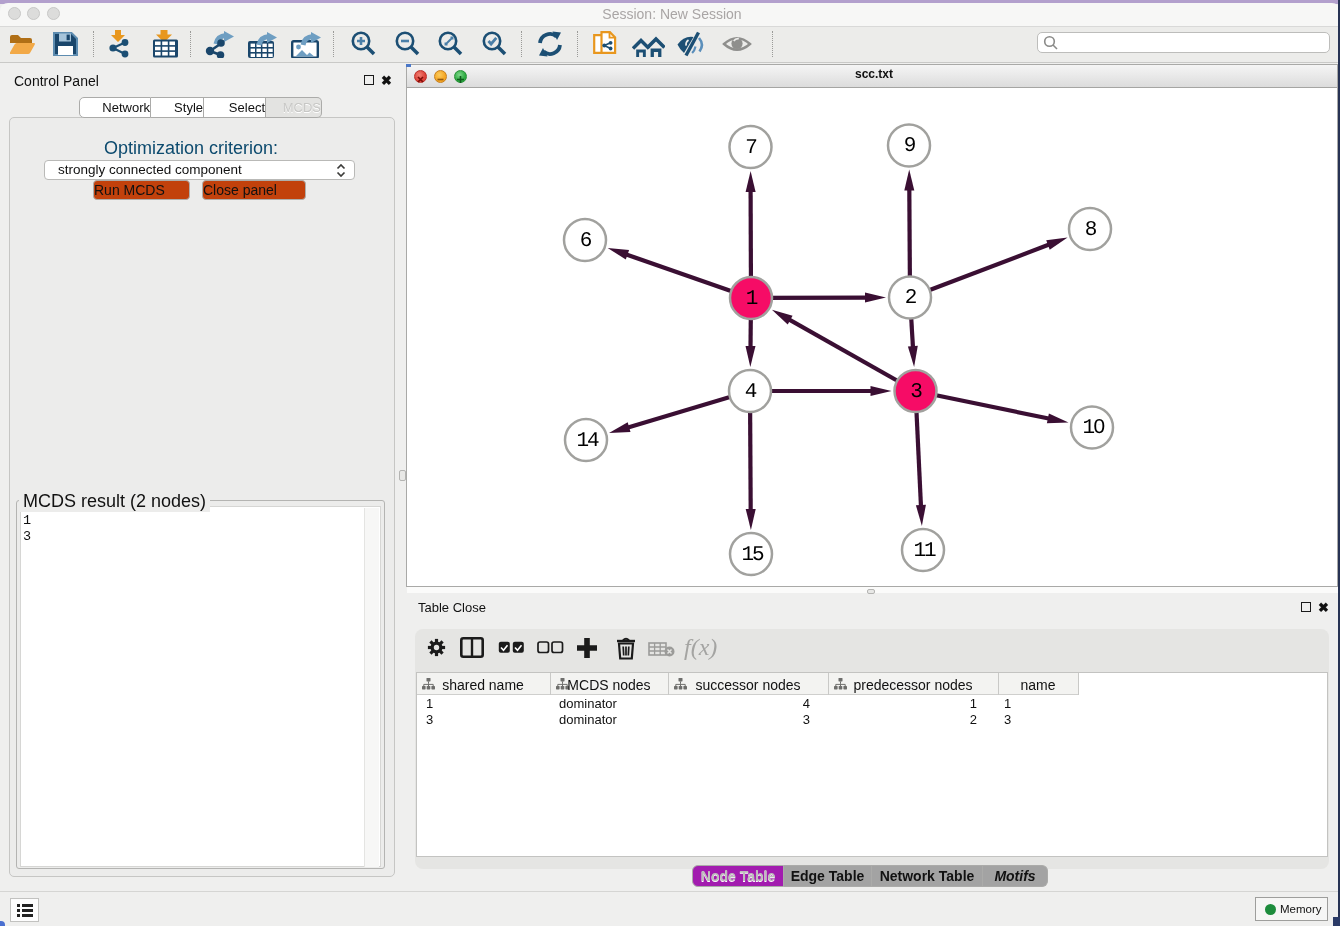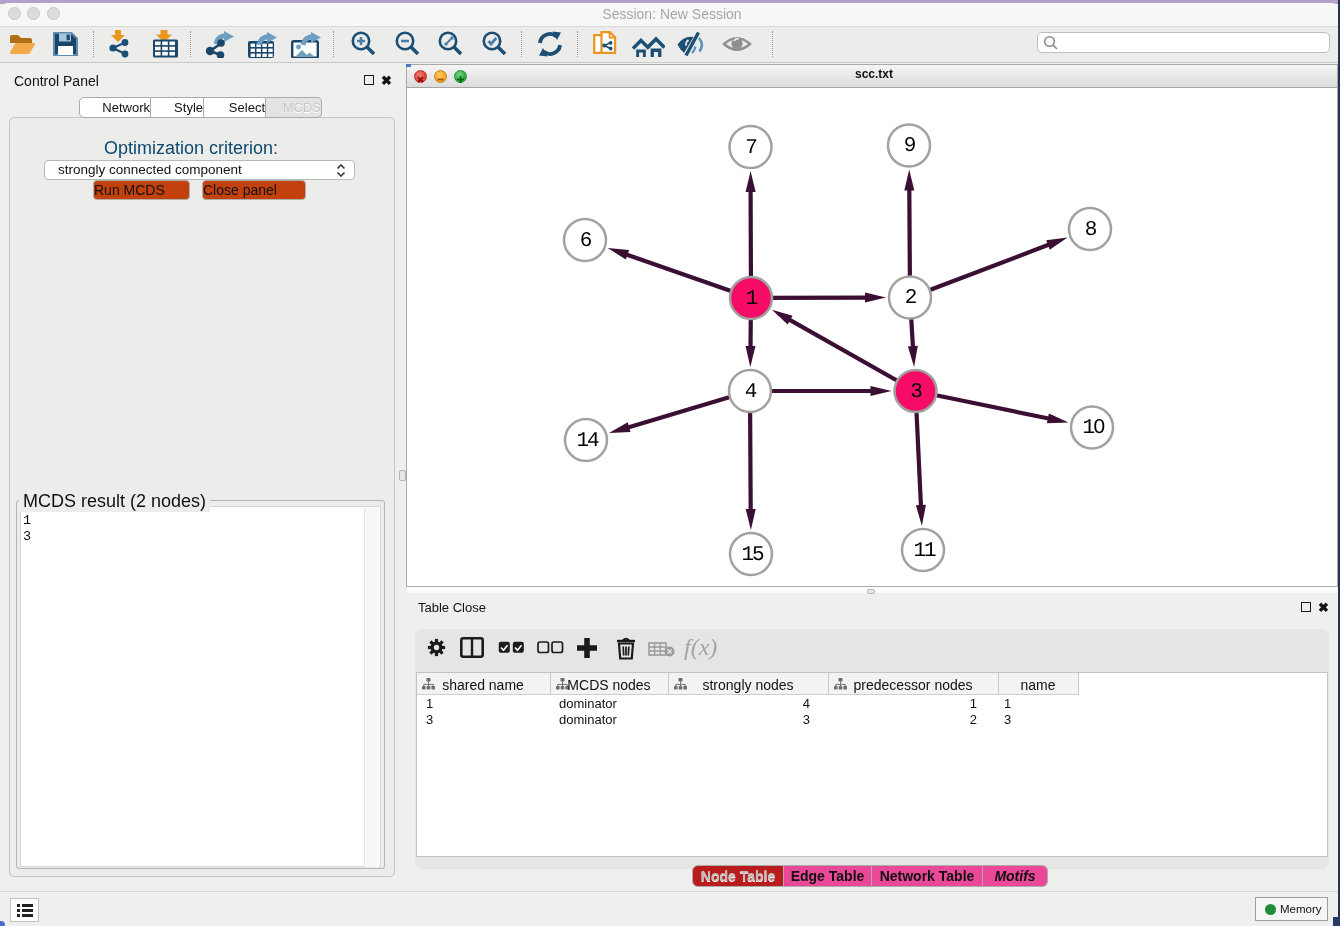--- a/index.html
+++ b/index.html
@@ -36,21 +36,21 @@
 #hdivknob { left:867px; top:588.5px; width:8px; height:5px; background:#e8e8e6; border:1px solid #b4b4b2; border-radius:2px; }
 
 #tphead { left:418px; top:600px; font-size:13px; color:#111; }
 #tpbox { left:415px; top:629px; width:914px; height:240px; background:#e5e5e3; border-radius:8px; }
 #tptable { left:416px; top:672px; width:912px; height:185px; background:#fff; border:1px solid #c3c3c1; }
 #thdr { position:absolute; left:0; top:0; width:662px; height:22px; background:#f3f3f1; border-bottom:1px solid #cfcfcd; }
 .hsep { position:absolute; top:0; height:22px; width:0; border-left:1px solid #c9c9c7; }
 .hlbl { position:absolute; top:4px; font-size:14px; color:#111; }
 .cell { position:absolute; font-size:13px; color:#111; }
 
-.btab { position:absolute; top:865px; height:22px; border:1px solid #ababa9; border-left:none; background:#ec4899; font-size:14px; font-weight:bold; color:#111; text-align:center; line-height:20px; }
+.btab { position:absolute; top:865px; height:22px; border:1px solid #ababa9; border-left:none; background:#a3a3a3; font-size:14px; font-weight:bold; color:#111; text-align:center; line-height:20px; }
 
 #statsep { left:0; top:891px; width:1340px; height:1px; background:#d5d5d3; }
 #listbtn { left:10px; top:898px; width:29px; height:24px; background:#fdfdfd; border:1px solid #c2c2c0; }
 #membtn { left:1255px; top:897px; width:73px; height:24px; background:#f6f6f5; border:1px solid #9e9e9c; font-size:11.5px; color:#111; }
 #rightedge { left:1338px; top:0; width:2px; height:926px; background:#273354; }
 .nl { font-family:"Liberation Mono", monospace; font-size:21px; fill:#000; letter-spacing:-2px; text-anchor:middle; dominant-baseline:central; text-rendering:geometricPrecision; }
 </style></head>
 <body>
 <div class="abs" id="deskstrip"></div>
 <div class="abs" id="titlebar"></div>
@@ -365,21 +365,21 @@
     <div class="hlbl" style="left:133px; width:118px; text-align:center;">MCDS nodes</div>
     <svg width="13" height="12" viewBox="0 0 13 12" style="position:absolute; top:5px; left:257px;">
       <g fill="#6e6e6c">
         <rect x="4.5" y="0" width="4" height="3.4" rx="0.6"></rect>
         <rect x="0" y="8" width="3.6" height="3.4" rx="0.6"></rect>
         <rect x="4.7" y="8" width="3.6" height="3.4" rx="0.6"></rect>
         <rect x="9.4" y="8" width="3.6" height="3.4" rx="0.6"></rect>
         <path d="M6.5 3.4 v2.3 M1.8 8 v-1.6 h9.4 v1.6 M6.5 5.5 v2.5" stroke="#6e6e6c" stroke-width="1" fill="none"></path>
       </g>
     </svg>
-    <div class="hlbl" style="left:251px; width:160px; text-align:center;">strongly nodes</div>
+    <div class="hlbl" style="left:251px; width:160px; text-align:center;">successor nodes</div>
     <svg width="13" height="12" viewBox="0 0 13 12" style="position:absolute; top:5px; left:417px;">
       <g fill="#6e6e6c">
         <rect x="4.5" y="0" width="4" height="3.4" rx="0.6"></rect>
         <rect x="0" y="8" width="3.6" height="3.4" rx="0.6"></rect>
         <rect x="4.7" y="8" width="3.6" height="3.4" rx="0.6"></rect>
         <rect x="9.4" y="8" width="3.6" height="3.4" rx="0.6"></rect>
         <path d="M6.5 3.4 v2.3 M1.8 8 v-1.6 h9.4 v1.6 M6.5 5.5 v2.5" stroke="#6e6e6c" stroke-width="1" fill="none"></path>
       </g>
     </svg>
     <div class="hlbl" style="left:411px; width:170px; text-align:center;">predecessor nodes</div>
@@ -388,21 +388,21 @@
   <div class="cell" style="left:142px;top:23px;">dominator</div>
   <div class="cell" style="left:251px;top:23px; width:142px; text-align:right;">4</div>
   <div class="cell" style="left:411px;top:23px; width:149px; text-align:right;">1</div>
   <div class="cell" style="left:587px;top:23px;">1</div>
   <div class="cell" style="left:9px;  top:39px;">3</div>
   <div class="cell" style="left:142px;top:39px;">dominator</div>
   <div class="cell" style="left:251px;top:39px; width:142px; text-align:right;">3</div>
   <div class="cell" style="left:411px;top:39px; width:149px; text-align:right;">2</div>
   <div class="cell" style="left:587px;top:39px;">3</div>
 </div>
-<div class="btab" style="left:692px; width:92px; border-left:1px solid #ababa9; border-radius:6px 0 0 6px; background:#b91c1c; color:#bdbdbb; text-shadow:0 1px 0 #fff;">Node Table</div>
+<div class="btab" style="left:692px; width:92px; border-left:1px solid #ababa9; border-radius:6px 0 0 6px; background:#a21caf; color:#bdbdbb; text-shadow:0 1px 0 #fff;">Node Table</div>
 <div class="btab" style="left:784px; width:88px;">Edge Table</div>
 <div class="btab" style="left:872px; width:111px;">Network Table</div>
 <div class="btab" style="left:983px; width:65px; border-radius:0 6px 6px 0;font-style:italic;">Motifs</div>
 
 <div class="abs" id="statsep"></div>
 <div class="abs" id="listbtn"><svg width="16" height="14" viewBox="0 0 16 14" style="margin:4px 0 0 6px;">
       <g fill="#222">
         <rect x="0" y="1" width="3" height="3"></rect>
         <rect x="5" y="1" width="11" height="3"></rect>
         <rect x="0" y="6" width="3" height="3"></rect>

